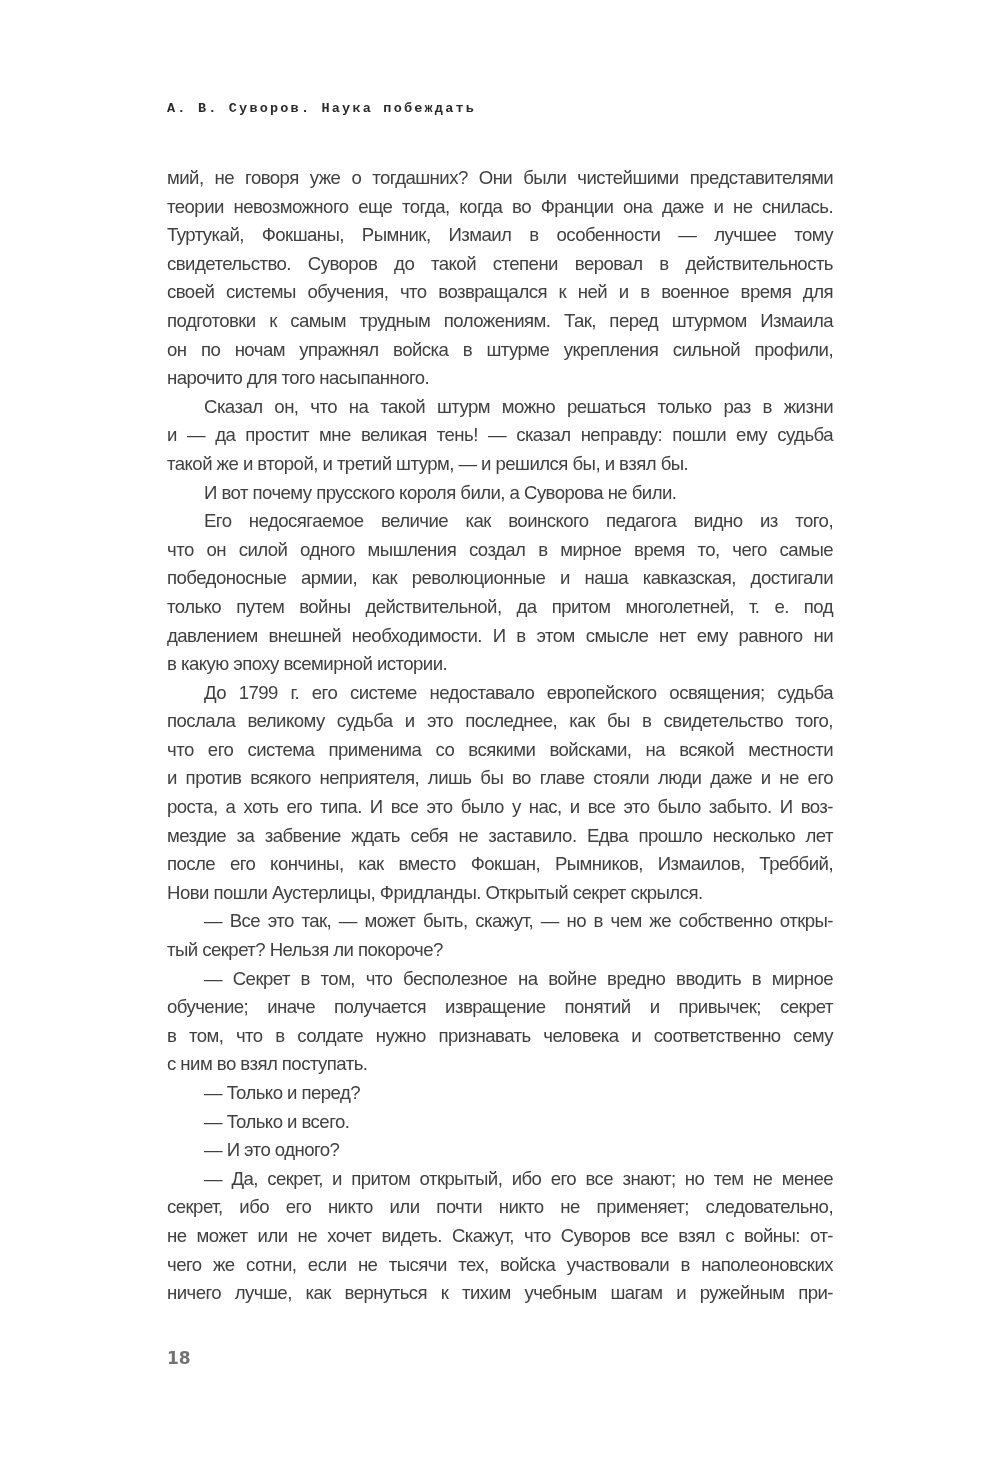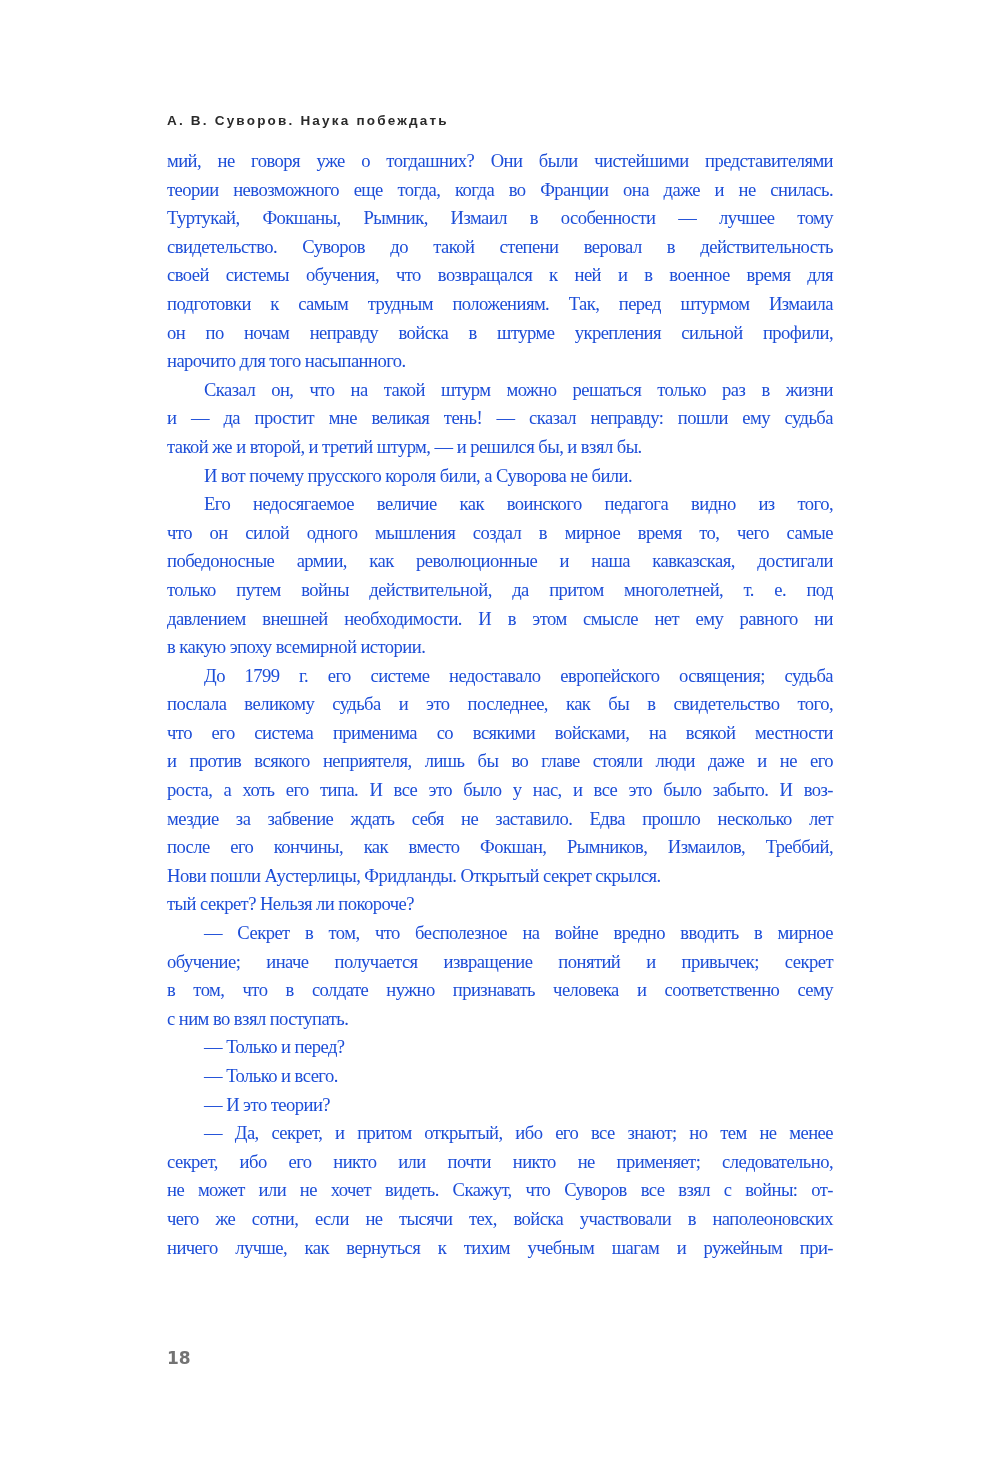--- a/index.html
+++ b/index.html
@@ -1,26 +1,26 @@
 <!DOCTYPE html>
 <html><head>
 <meta charset="utf-8">
 <style>
   html, body { margin: 0; padding: 0; background: #ffffff; }
   body { width: 1000px; height: 1467px; position: relative; overflow: hidden; }
   .page { position: absolute; left: 0; top: 0; width: 1000px; height: 1467px; background: #fff; }
   .running-head {
     position: absolute; left: 167px; top: 101px;
-    font-family: Liberation Sans, sans-serif; font-size: 13.5px; font-weight: bold;
-    letter-spacing: 2.2px; color: #2a2a2a; margin-top: 12px;
+    font-family: Liberation Mono, monospace; font-size: 13.5px; font-weight: bold;
+    letter-spacing: 2.2px; color: #2a2a2a;
   }
   .body-text {
-    position: absolute; left: 167px; top: 147px; width: 666px;
-    font-family: Liberation Serif, serif; font-size: 18.6px; line-height: 28.6px;
-    color: #1d4ed8; letter-spacing: -0.55px; word-spacing: 0px;
+    position: absolute; left: 167px; top: 164px; width: 666px;
+    font-family: Liberation Sans, sans-serif; font-size: 18.6px; line-height: 28.6px;
+    color: #404040; letter-spacing: -0.55px; word-spacing: 0px;
   }
   .line { display: block; white-space: nowrap; text-align: justify; text-align-last: justify; height: 28.6px; overflow: visible; }
   .line.last { text-align-last: left; }
   .line.indent { padding-left: 37px; }
   .page-number {
     position: absolute; left: 167px; top: 1348px;
     font-family: "DejaVu Sans", sans-serif; font-size: 17px; font-weight: bold; color: #737373;
   }
 </style>
 </head>
@@ -28,48 +28,49 @@
 
 <div class="page">
   <div class="running-head">А. В. Суворов. Наука побеждать</div>
   <div class="body-text" id="body-text">
       <span class="line">мий, не говоря уже о тогдашних? Они были чистейшими представителями</span>
       <span class="line">теории невозможного еще тогда, когда во Франции она даже и не снилась.</span>
       <span class="line">Туртукай, Фокшаны, Рымник, Измаил в особенности — лучшее тому</span>
       <span class="line">свидетельство. Суворов до такой степени веровал в действительность</span>
       <span class="line">своей системы обучения, что возвращался к ней и в военное время для</span>
       <span class="line">подготовки к самым трудным положениям. Так, перед штурмом Измаила</span>
-      <span class="line">он по ночам неправду войска в штурме укрепления сильной профили,</span>
+      <span class="line">он по ночам упражнял войска в штурме укрепления сильной профили,</span>
       <span class="line last">нарочито для того насыпанного.</span>
       <span class="line indent">Сказал он, что на такой штурм можно решаться только раз в жизни</span>
       <span class="line">и — да простит мне великая тень! — сказал неправду: пошли ему судьба</span>
       <span class="line last">такой же и второй, и третий штурм, — и решился бы, и взял бы.</span>
       <span class="line indent last">И вот почему прусского короля били, а Суворова не били.</span>
       <span class="line indent">Его недосягаемое величие как воинского педагога видно из того,</span>
       <span class="line">что он силой одного мышления создал в мирное время то, чего самые</span>
       <span class="line">победоносные армии, как революционные и наша кавказская, достигали</span>
       <span class="line">только путем войны действительной, да притом многолетней, т. е. под</span>
       <span class="line">давлением внешней необходимости. И в этом смысле нет ему равного ни</span>
       <span class="line last">в какую эпоху всемирной истории.</span>
       <span class="line indent">До 1799 г. его системе недоставало европейского освящения; судьба</span>
       <span class="line">послала великому судьба и это последнее, как бы в свидетельство того,</span>
       <span class="line">что его система применима со всякими войсками, на всякой местности</span>
       <span class="line">и против всякого неприятеля, лишь бы во главе стояли люди даже и не его</span>
       <span class="line">роста, а хоть его типа. И все это было у нас, и все это было забыто. И воз-</span>
       <span class="line">мездие за забвение ждать себя не заставило. Едва прошло несколько лет</span>
       <span class="line">после его кончины, как вместо Фокшан, Рымников, Измаилов, Треббий,</span>
       <span class="line last">Нови пошли Аустерлицы, Фридланды. Открытый секрет скрылся.</span>
+      <span class="line indent">— Все это так, — может быть, скажут, — но в чем же собственно откры-</span>
       <span class="line last">тый секрет? Нельзя ли покороче?</span>
       <span class="line indent">— Секрет в том, что бесполезное на войне вредно вводить в мирное</span>
       <span class="line">обучение; иначе получается извращение понятий и привычек; секрет</span>
       <span class="line">в том, что в солдате нужно признавать человека и соответственно сему</span>
       <span class="line last">с ним во взял поступать.</span>
       <span class="line indent last">— Только и перед?</span>
       <span class="line indent last">— Только и всего.</span>
-      <span class="line indent last">— И это теории?</span>
+      <span class="line indent last">— И это одного?</span>
       <span class="line indent">— Да, секрет, и притом открытый, ибо его все знают; но тем не менее</span>
       <span class="line">секрет, ибо его никто или почти никто не применяет; следовательно,</span>
       <span class="line">не может или не хочет видеть. Скажут, что Суворов все взял с войны: от-</span>
       <span class="line">чего же сотни, если не тысячи тех, войска участвовали в наполеоновских</span>
       <span class="line">ничего лучше, как вернуться к тихим учебным шагам и ружейным при-</span>
     </div>
   <div class="page-number">18</div>
 </div>
 
 </body></html>

